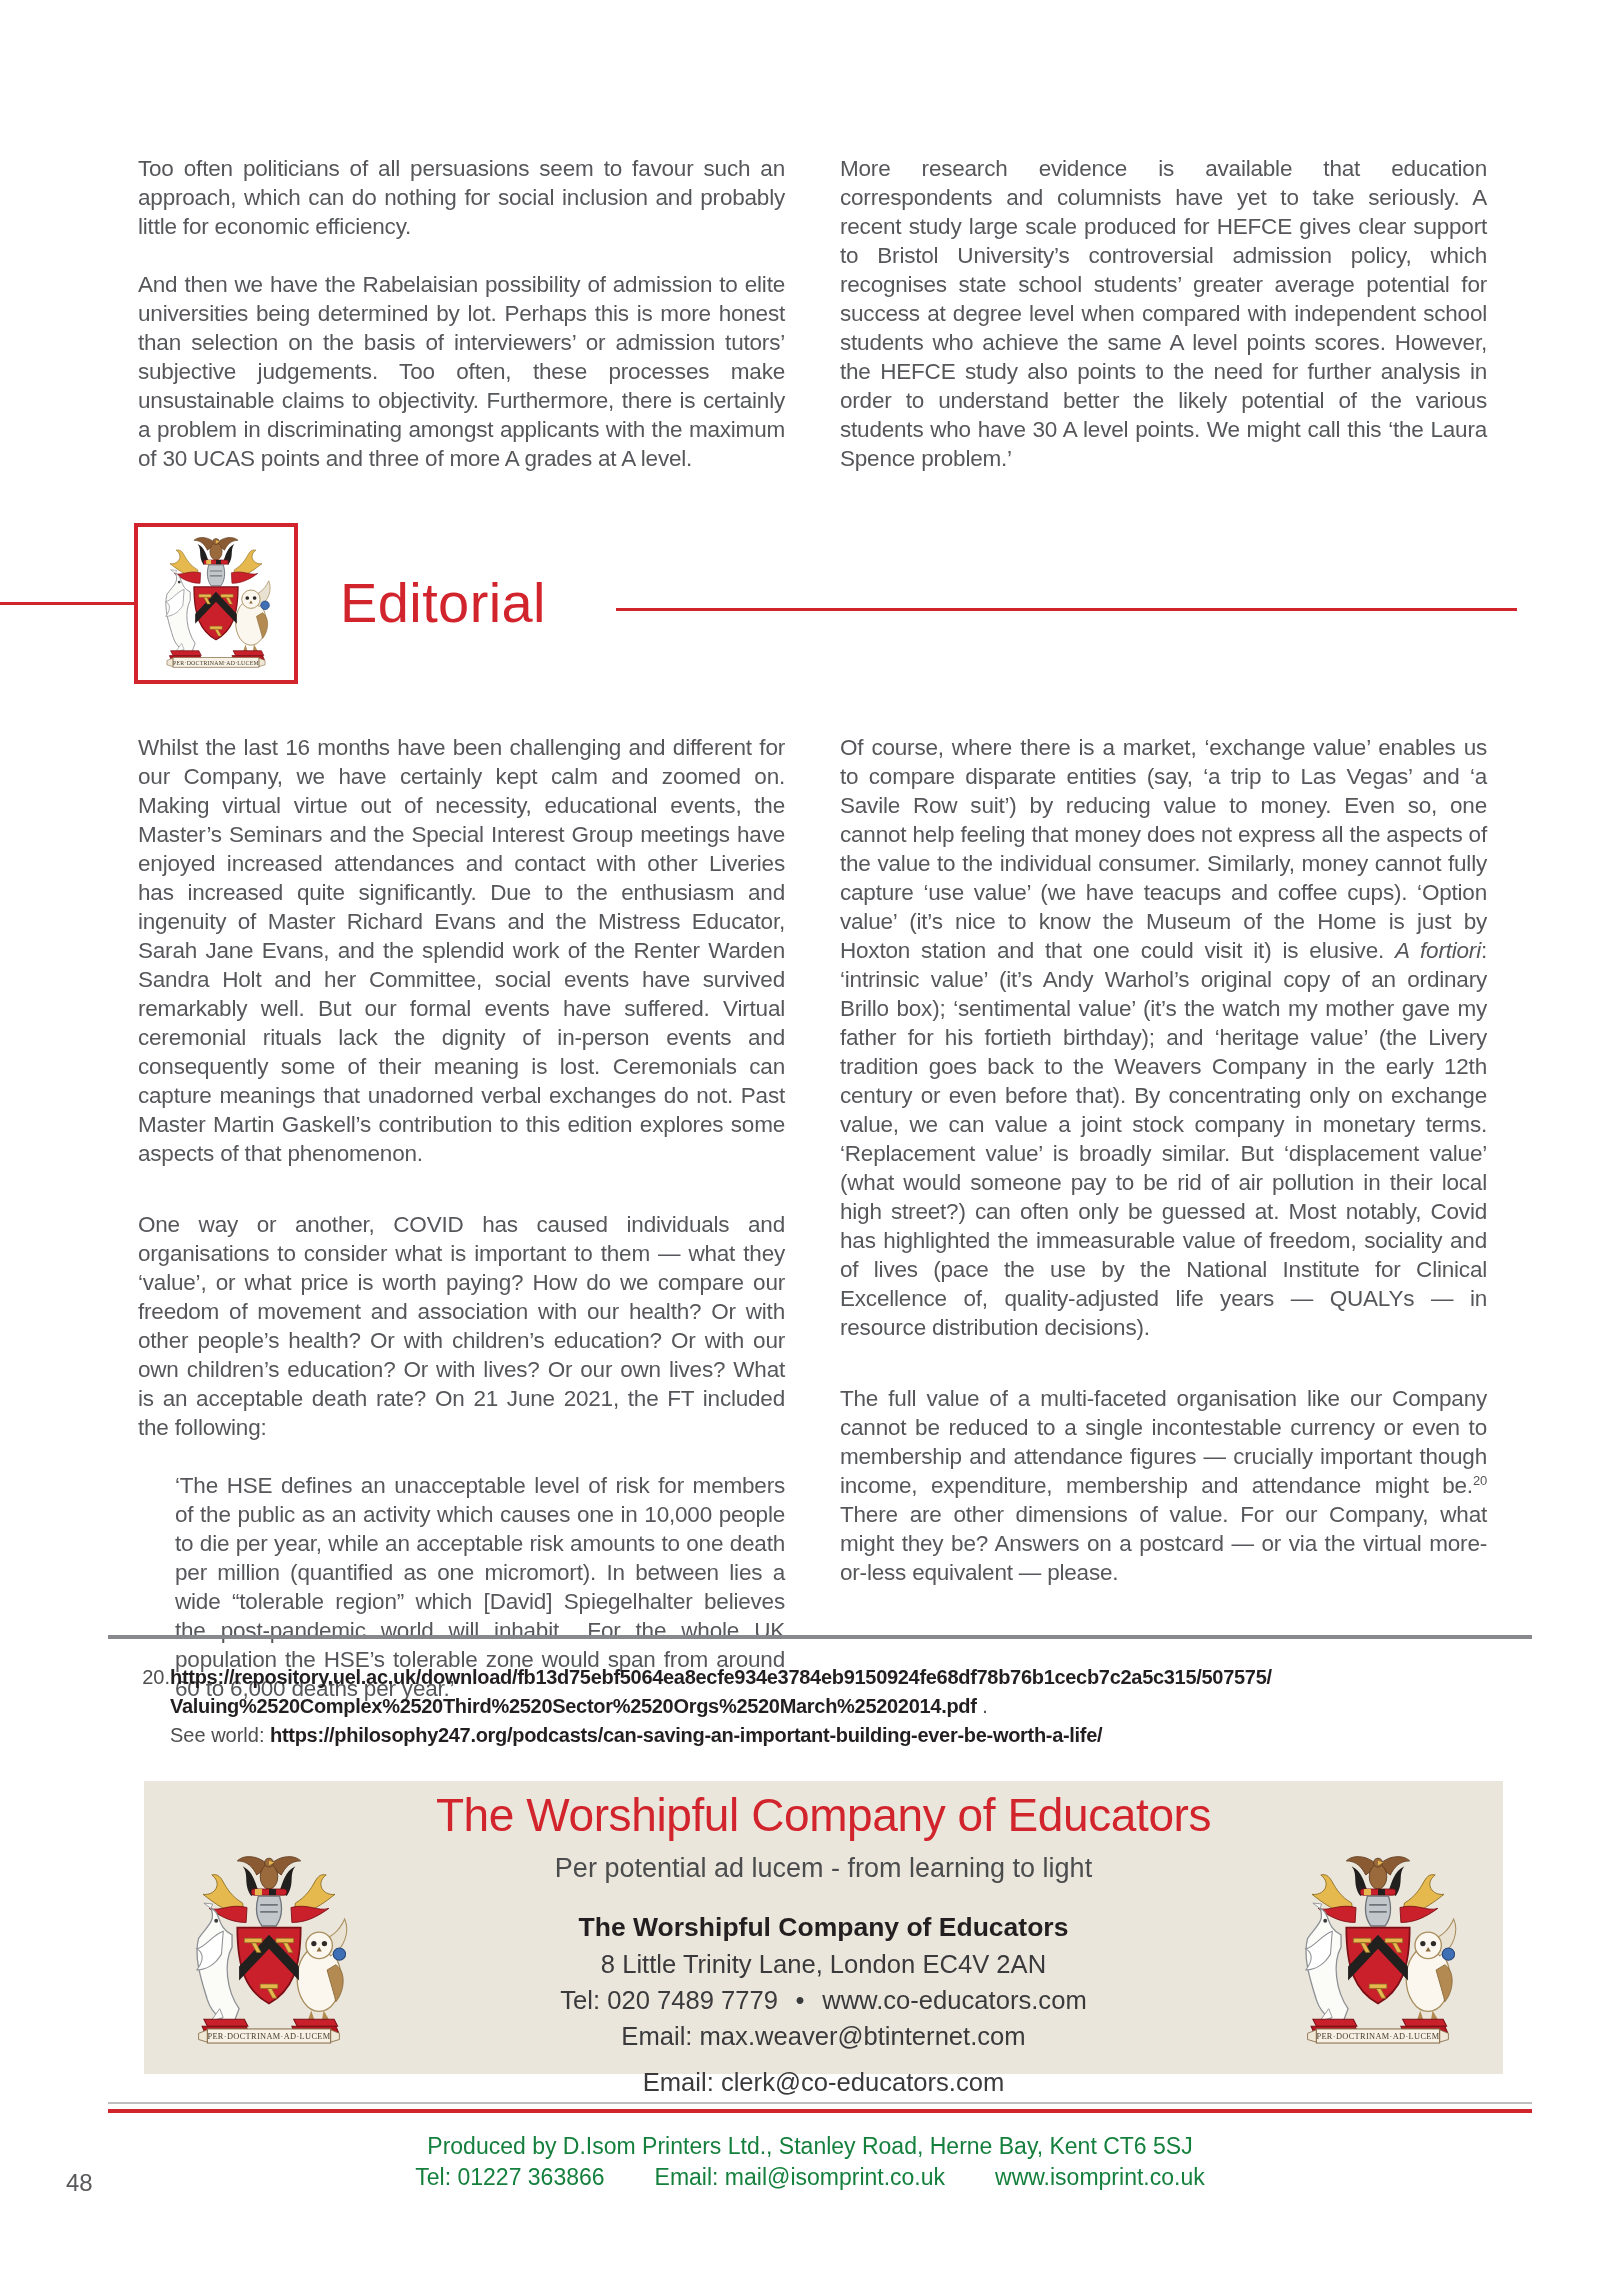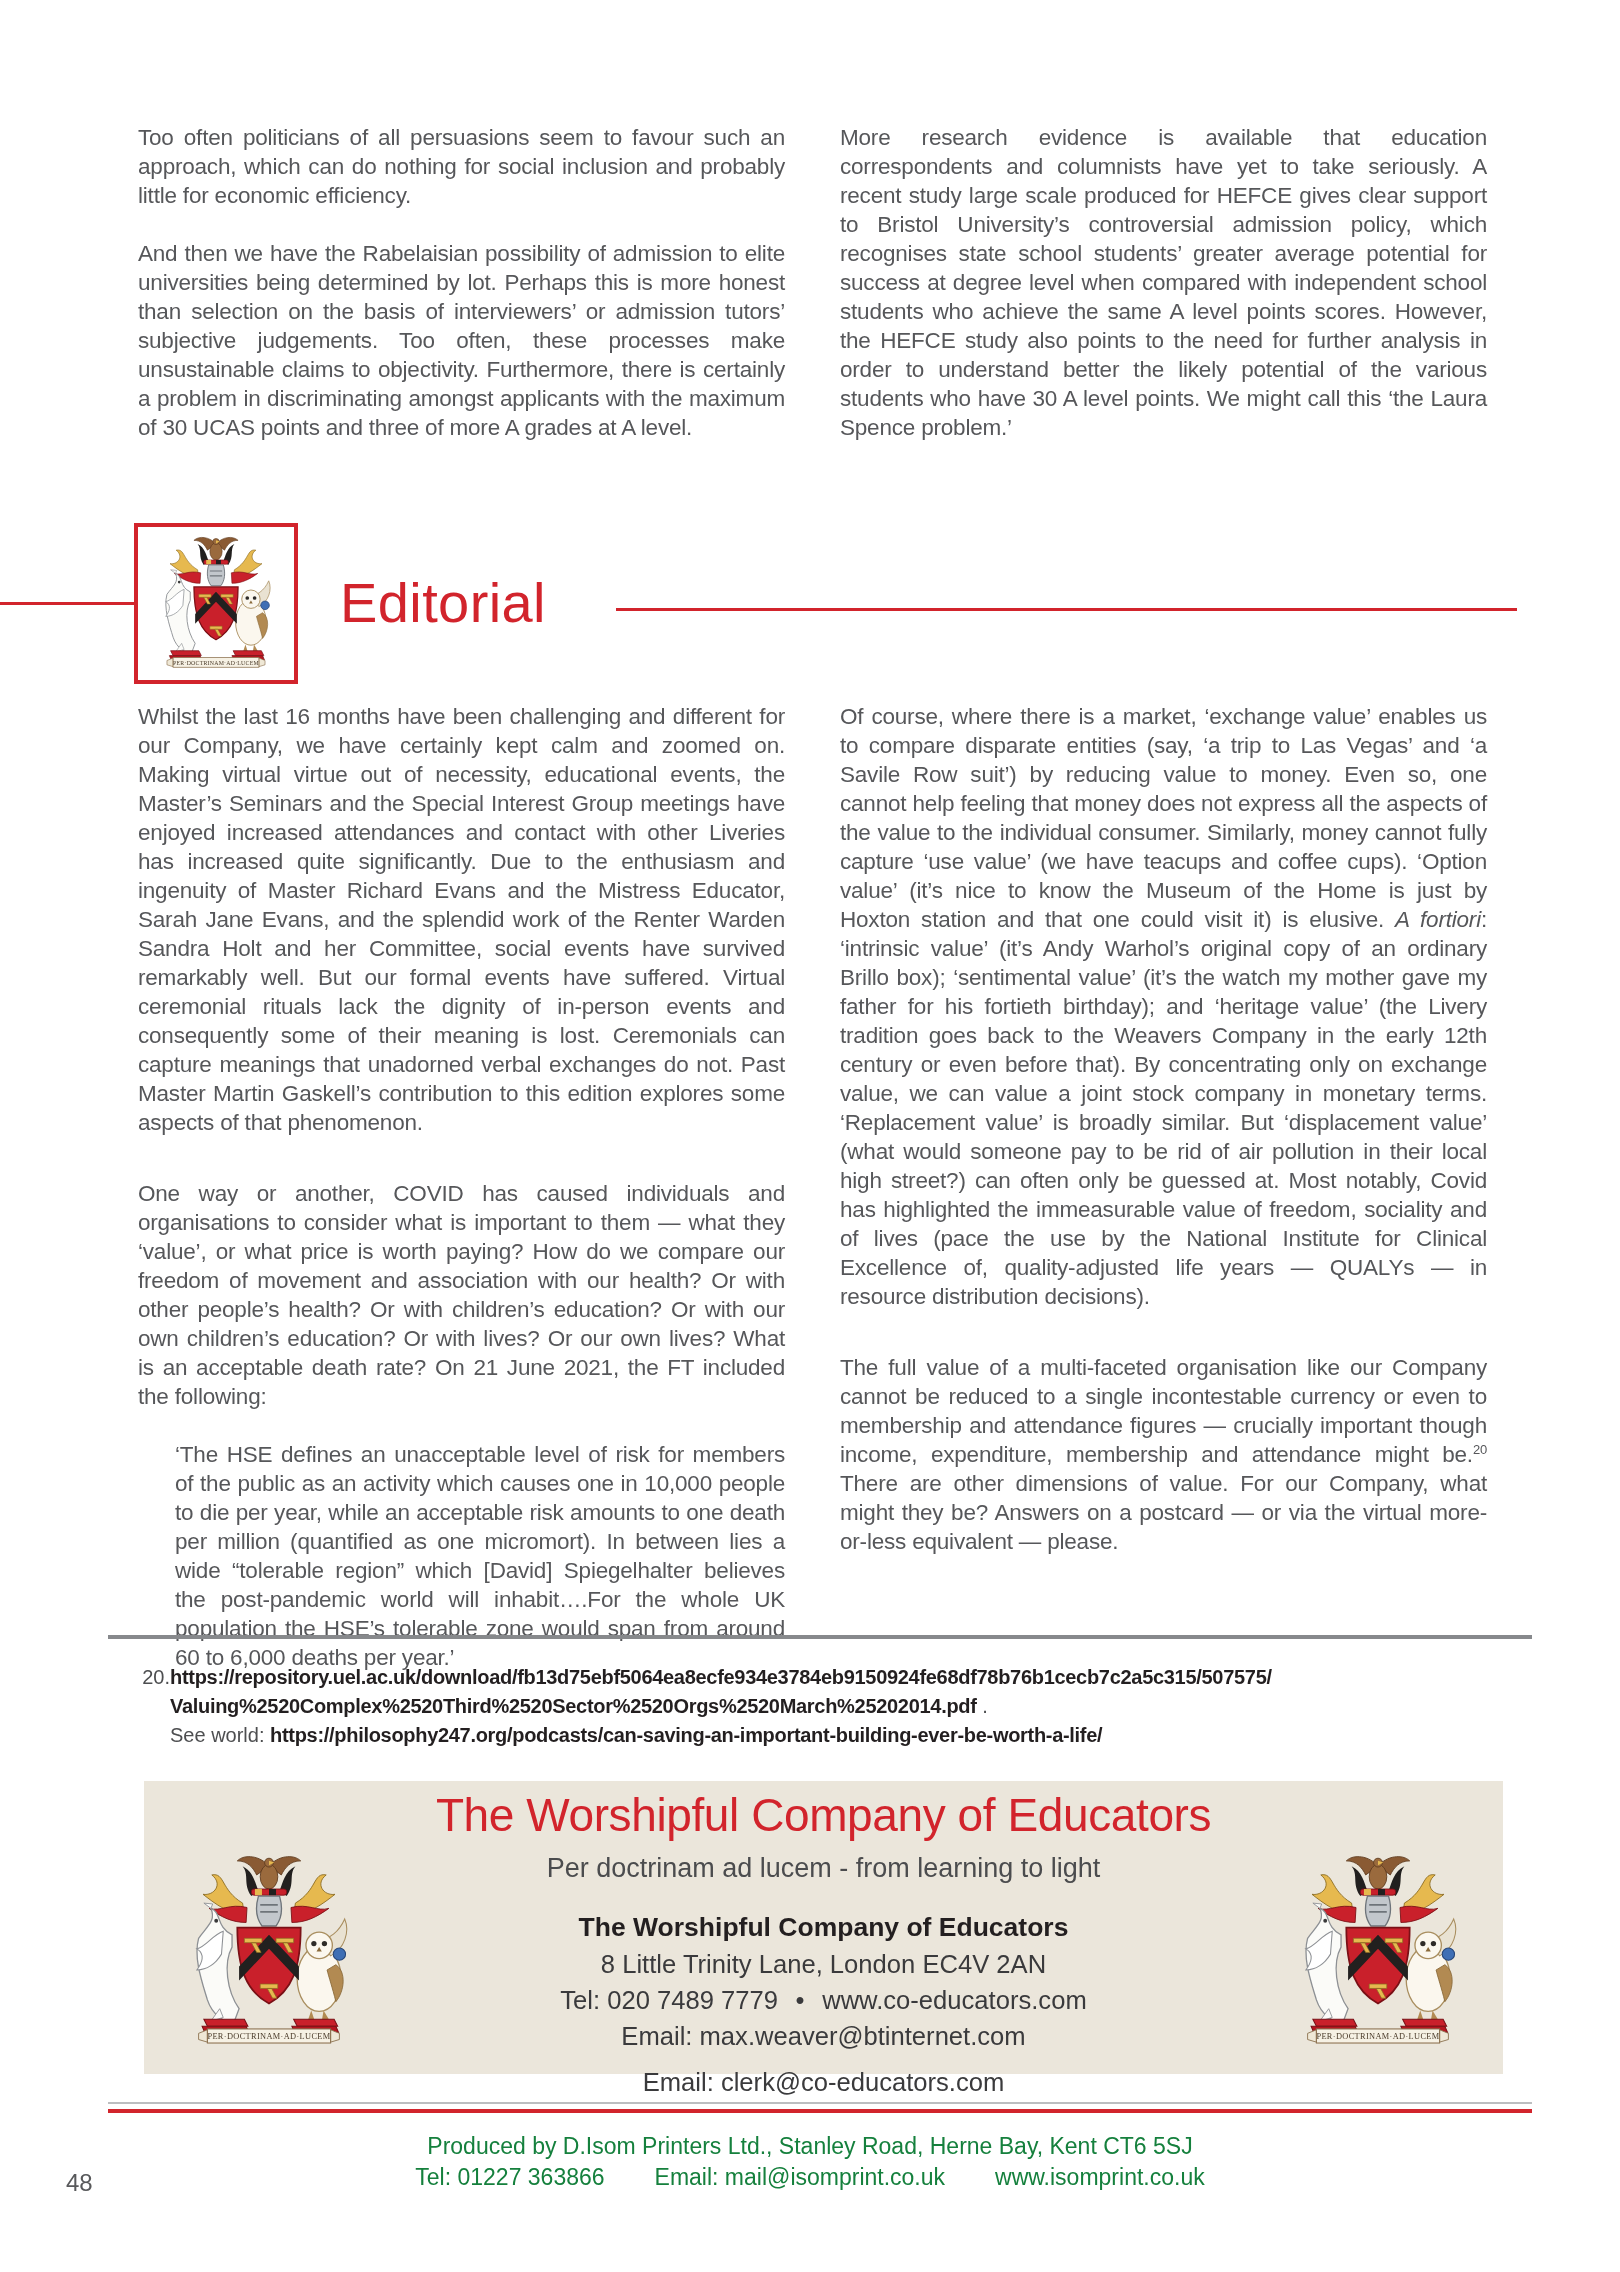--- a/index.html
+++ b/index.html
@@ -3,21 +3,21 @@
 <meta charset="utf-8">
 <style>
   html,body { margin:0; padding:0; background:#ffffff; }
   .page {
     position:relative; width:1620px; height:2273px; background:#ffffff;
     font-family:"Liberation Sans", sans-serif; overflow:hidden; color:#56575a;
   }
   p { margin:0; }
 
   
-  .cols { position:absolute; display:flex; gap:55px; }
+  .cols { position:absolute; display:flex; gap:55px;margin-top:31px; }
   .col { width:647px; }
   .body-text { font-size:22.5px; line-height:29px; color:#56575a; text-align:justify; letter-spacing:-0.2px; font-weight:300; }
   .gap-para { margin-top:29px; }
   .gap-para-lg { margin-top:42px; }
   .quote-block { margin-top:29px; margin-left:37px; }
   .it { font-style:italic; }
   sup.ref { font-size:13px; vertical-align:super; line-height:0; }
 
   
   .rule { background:#d2242c; position:absolute; height:2.6px; }
@@ -170,21 +170,21 @@
       <svg width="176" height="203" viewBox="0 0 200 230">
           <use href="#crest-art"></use>
         </svg>
     </div>
     <div class="banner-crest right">
       <svg width="176" height="203" viewBox="0 0 200 230">
           <use href="#crest-art"></use>
         </svg>
     </div>
     <div class="banner-title">The Worshipful Company of Educators</div>
-    <div class="banner-motto">Per doctrinam ad lucem - from learning to light</div>
+    <div class="banner-motto">Per potential ad lucem - from learning to light</div>
     <div class="banner-name">The Worshipful Company of Educators</div>
     <div class="banner-line">8 Little Trinity Lane, London EC4V 2AN</div>
     <div class="banner-line">
       <span>Tel: 020 7489 7779</span><span class="dot">•</span><span>www.co-educators.com</span>
     </div>
     <div class="banner-line">Email: max.weaver@btinternet.com</div>
     <div class="banner-line banner-email2">Email: clerk@co-educators.com</div>
   </div>
 
   <div class="thin-gray-rule"></div>

